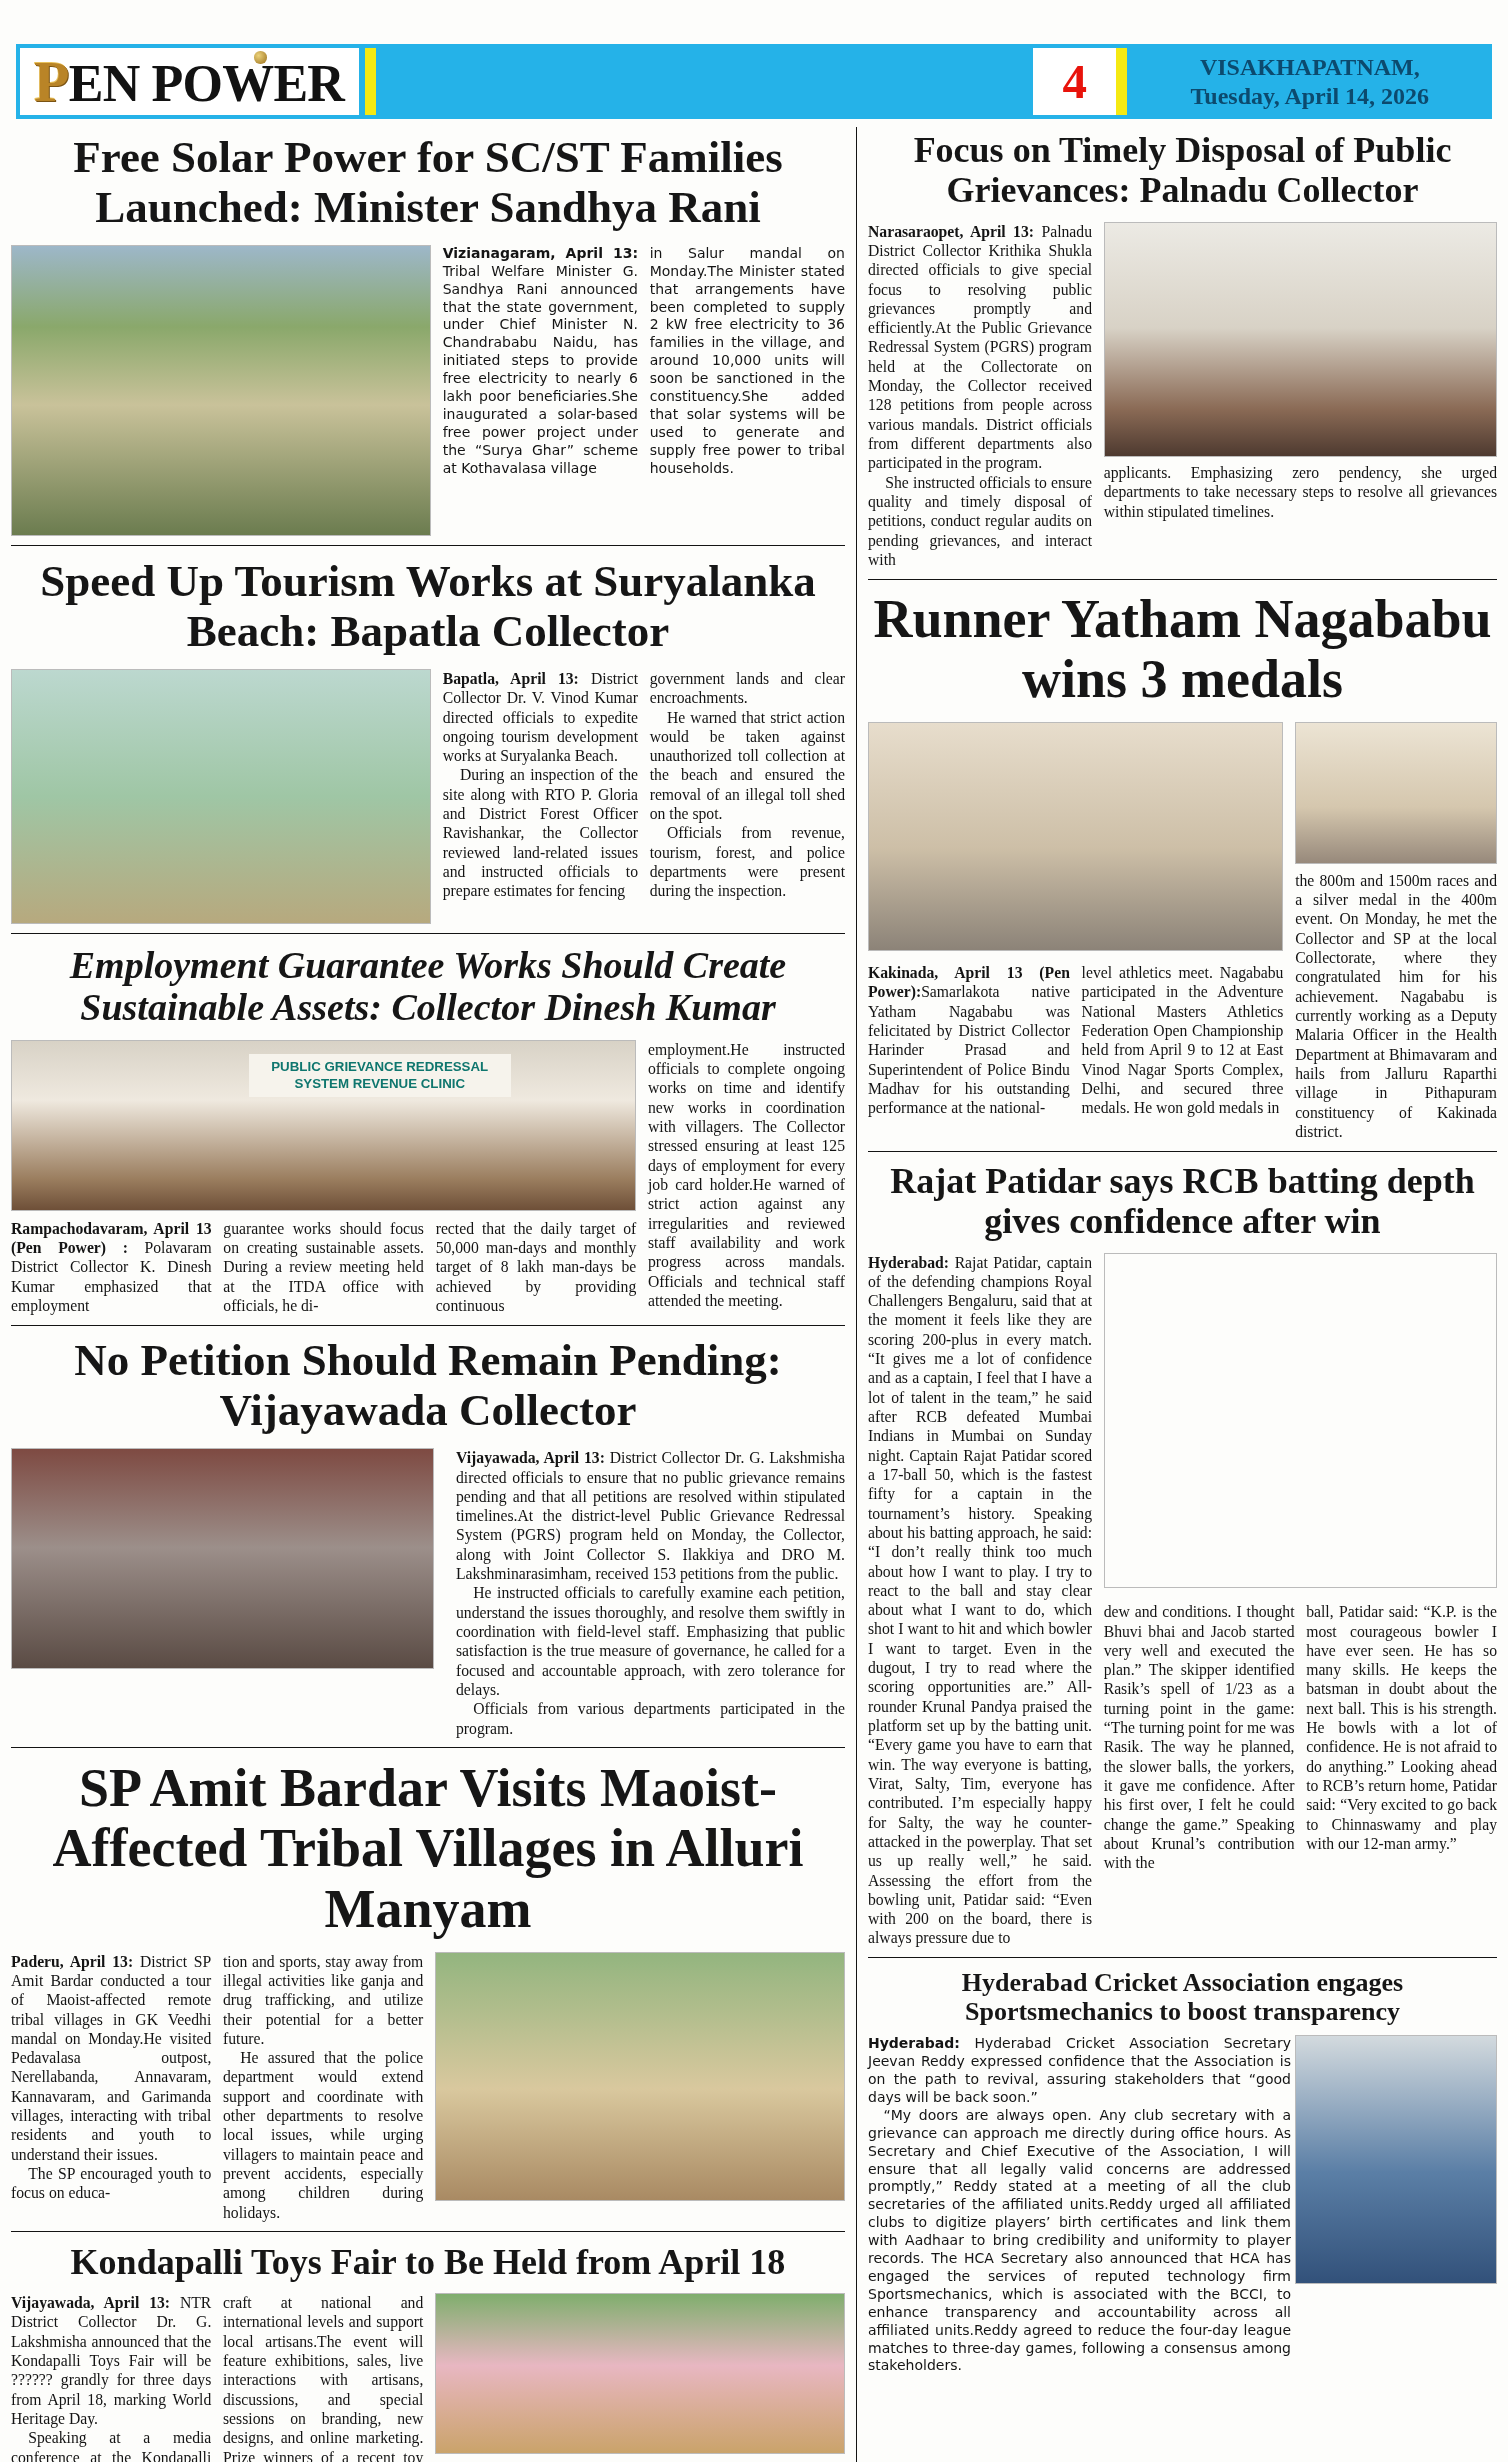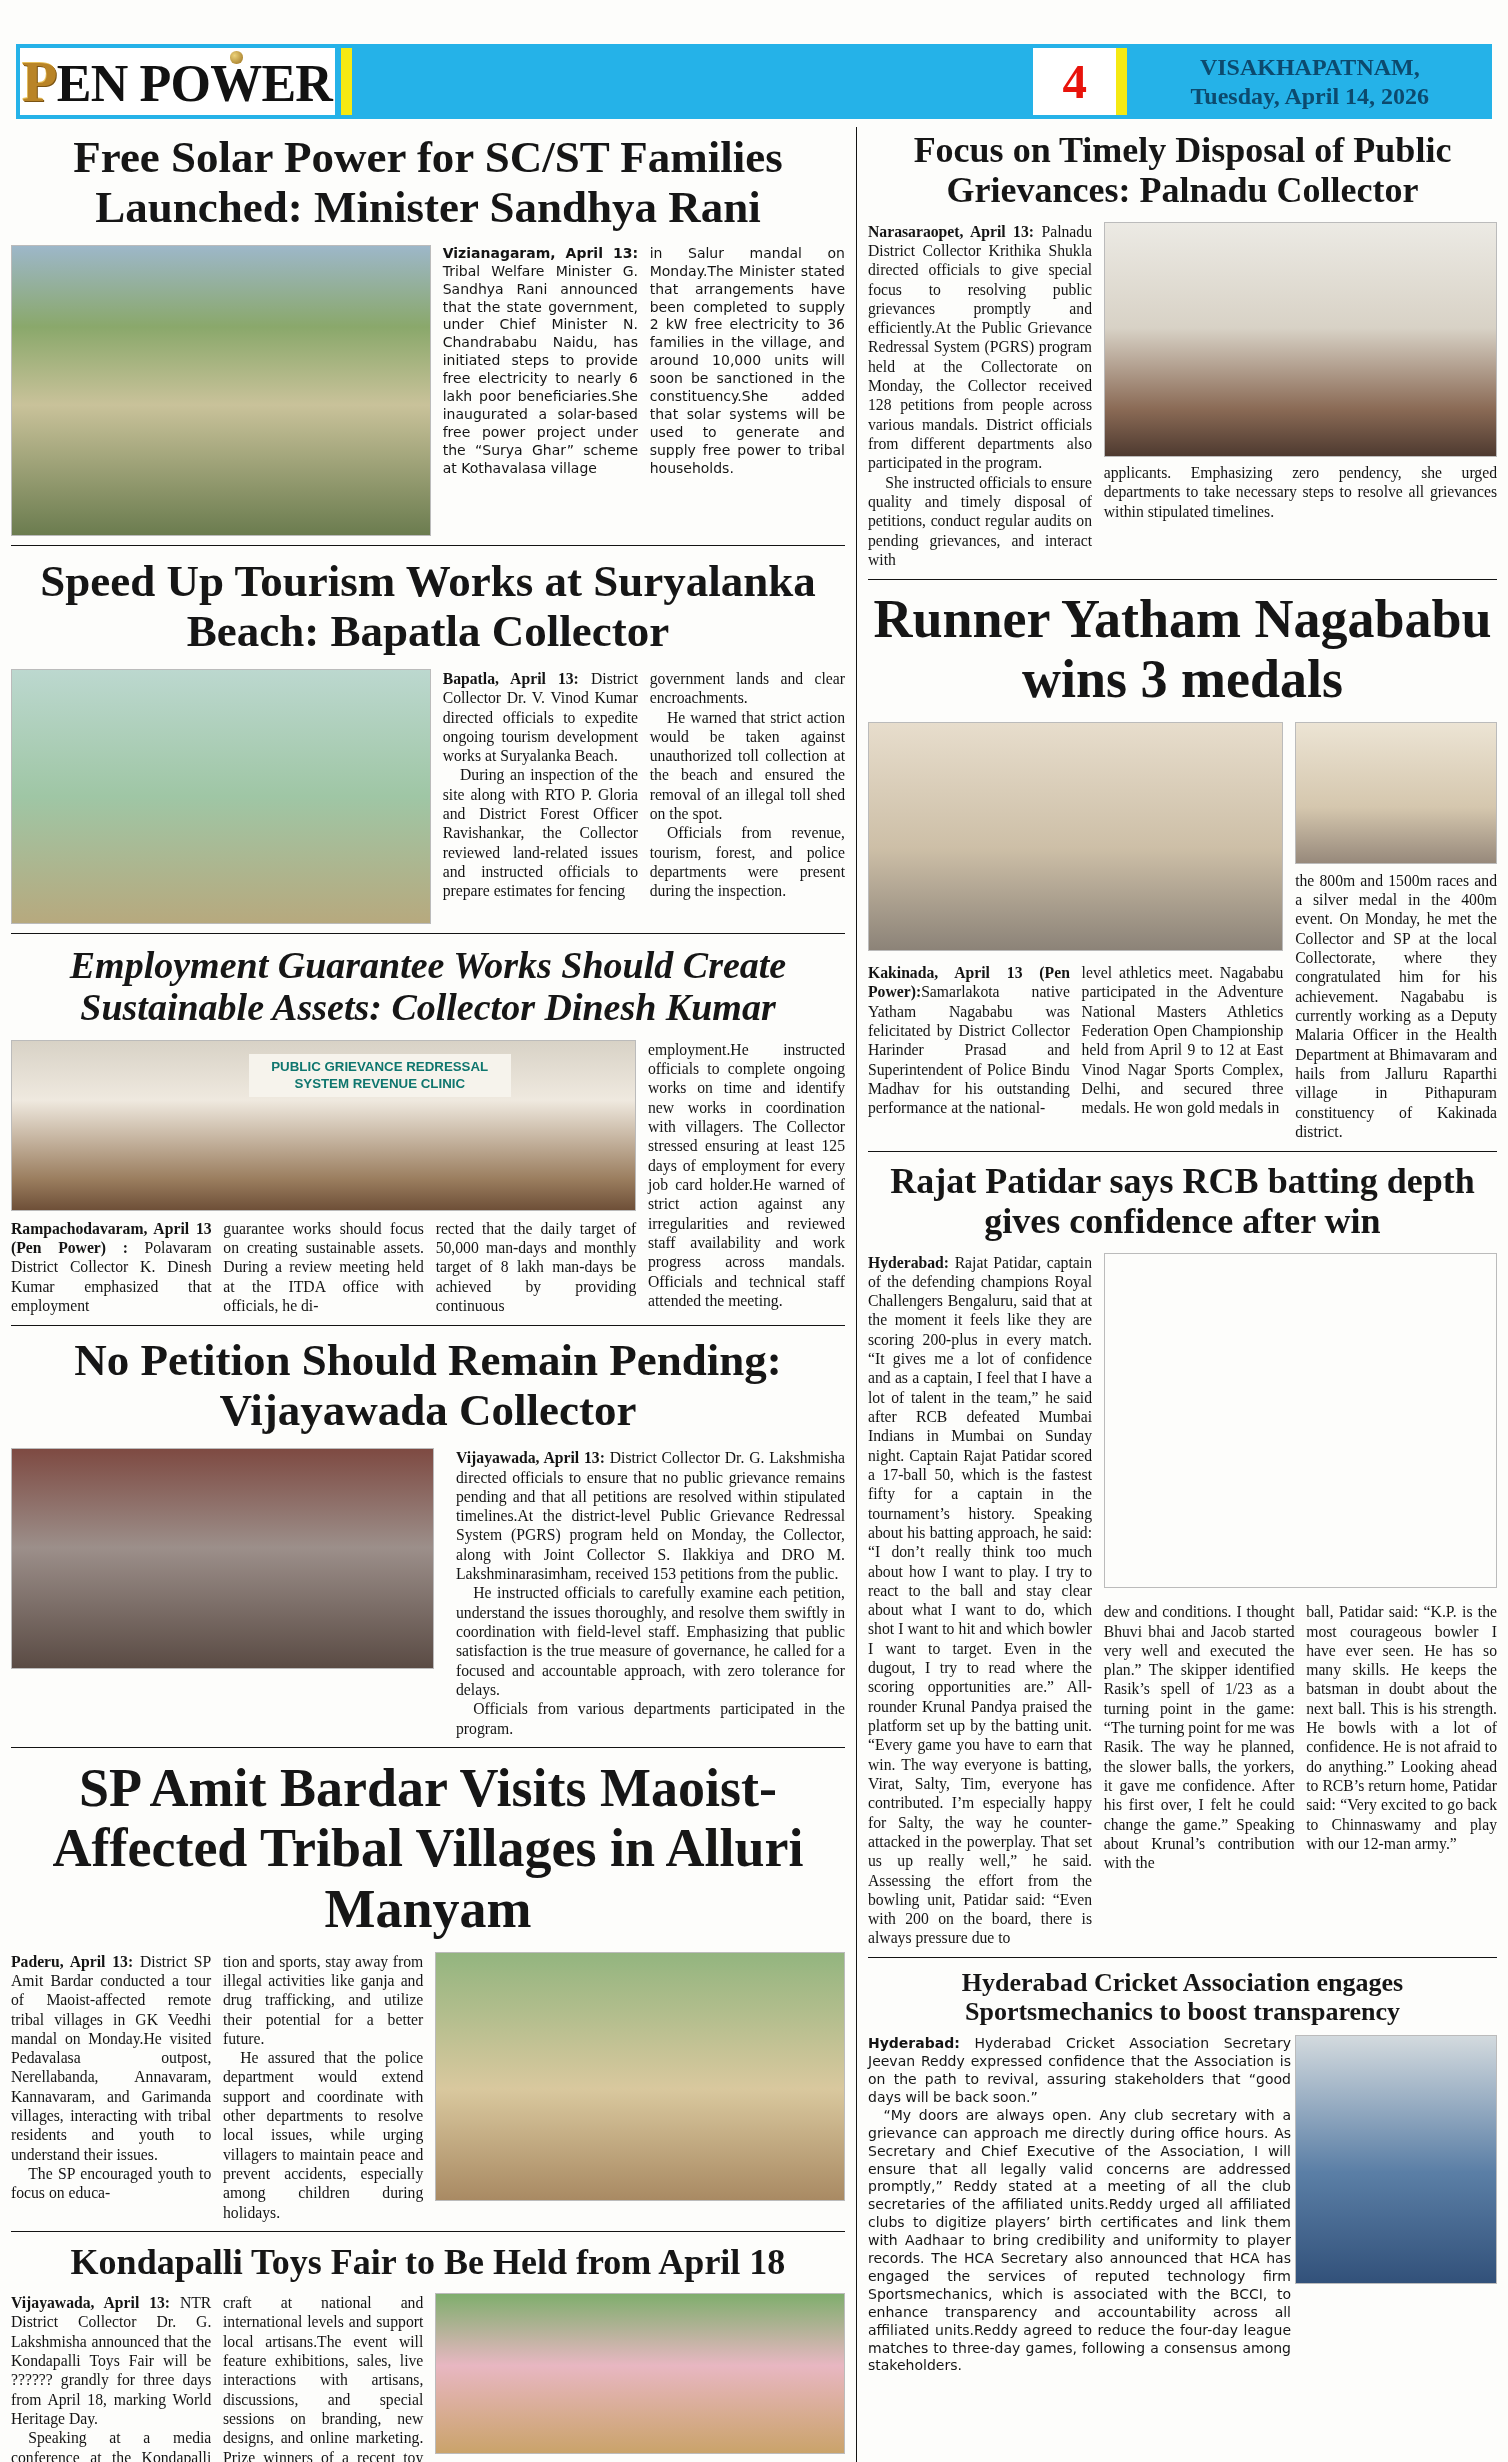--- a/index.html
+++ b/index.html
@@ -1,21 +1,21 @@
 <!DOCTYPE html>
 <html style="font-size:12.5px"><head>
 <meta charset="utf-8">
 <style>
   * { box-sizing: border-box; margin: 0; padding: 0; }
   body { width: 1508px; background: #fdfdfb; font-family: "Liberation Serif", serif; color: #141414; }
   .page { width: 1508px; padding: 3.1px 0 0 0; }
 
   
   .band { margin: 41px 15.7px 7.8px 15.7px; background: #25b2e8; height: 75px; display: flex; align-items: stretch; }
-  .logo-box { background: #fff; width: 315px; margin: 3.9px 0 3.9px 3.9px; display: flex; align-items: center; justify-content: center; position: relative; }
+  .logo-box { background: #fff; width: 339px; margin: 3.9px 0 3.9px 3.9px; display: flex; align-items: center; justify-content: center; position: relative; }
   .logo-text { font-family: "Liberation Serif", serif; font-weight: bold; font-size: 52px; letter-spacing: -0.8px; color: #121212; line-height: 1; }
   .logo-p { color: #b98427; text-shadow: 0.8px 0.8px 0 #7a5313, -0.8px -0.8px 0 #e8c05a; font-size: 58px; }
   .nib-dot { position: absolute; top: 3.1px; right: 92px; width: 12.5px; height: 12.5px; border-radius: 50%; background: radial-gradient(circle at 35% 35%, #ecd27a, #9a6f1c); }
   .y-strip { width: 11px; background: #f5e912; margin: 3.9px 0; }
   .y-strip.after-logo { margin-left: 6.3px; }
   .band-spacer { flex: 1; }
   .pagenum-box { background: #fff; width: 83px; margin: 3.9px 0; display: flex; align-items: center; justify-content: center; }
   .pagenum { color: #e8130b; font-weight: bold; font-size: 49px; font-family: "Liberation Serif", serif; }
   .date-block { width: 354px; margin-left: 11px; text-align: center; color: #0c4a6e; font-weight: bold; padding-right: 11px; display: flex; flex-direction: column; justify-content: center; font-size: 24px; line-height: 1.2; }
 

